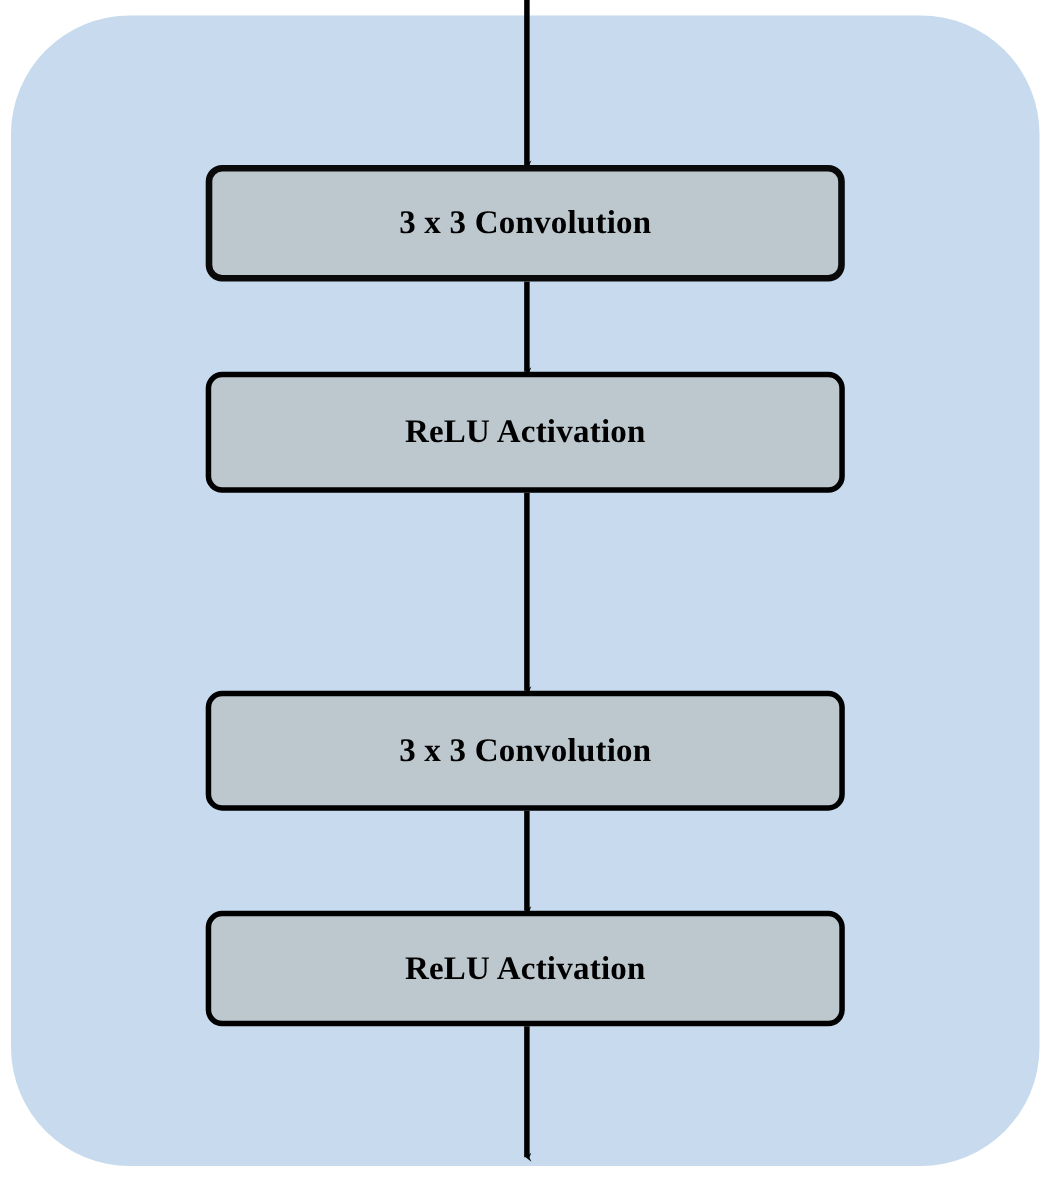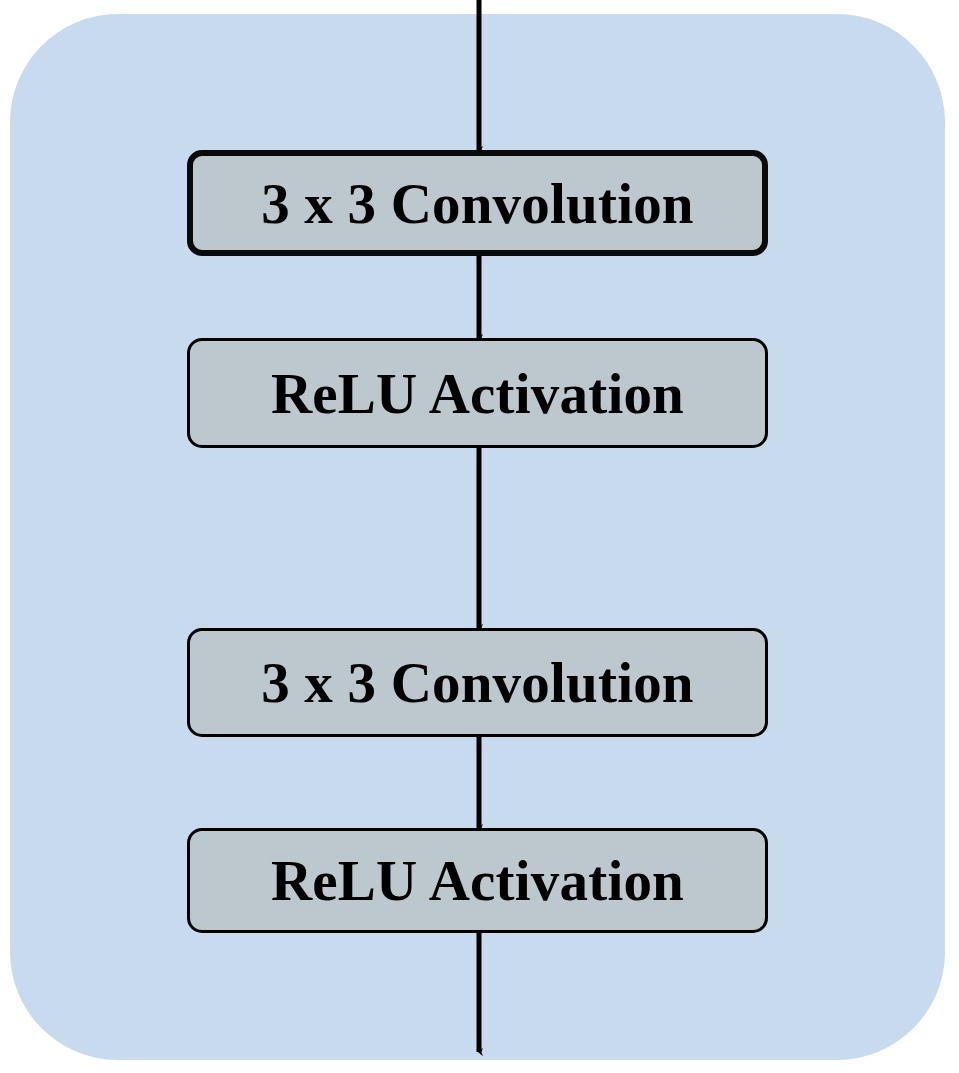--- a/index.html
+++ b/index.html
@@ -37,34 +37,34 @@
     height: 1073px;
     pointer-events: none;
   }
   
   .op-box {
     position: absolute;
     left: 187px;
     width: 581px;
     box-sizing: border-box;
     background: #bdc7ce;
-    border: 3px solid #000000;
+    border: 5px solid #000000;
     border-radius: 15px;
     display: flex;
     align-items: center;
     justify-content: center;
   }
   .op-box.first-box {
     border-color: #0a0a0a;
     border-width: 6px;
   }
   .op-label {
     font-family: "Liberation Serif", "DejaVu Serif", serif;
     font-weight: bold;
-    font-size: 57px;
+    font-size: 30px;
     line-height: 1;
     color: #000000;
     letter-spacing: 0.2px;
     white-space: nowrap;
   }
   #op-box-1 { top: 150px;  height: 106px; }
   #op-box-2 { top: 338px;  height: 110px; }
   #op-box-3 { top: 628px;  height: 109px; }
   #op-box-4 { top: 828px;  height: 105px; }
 </style>

